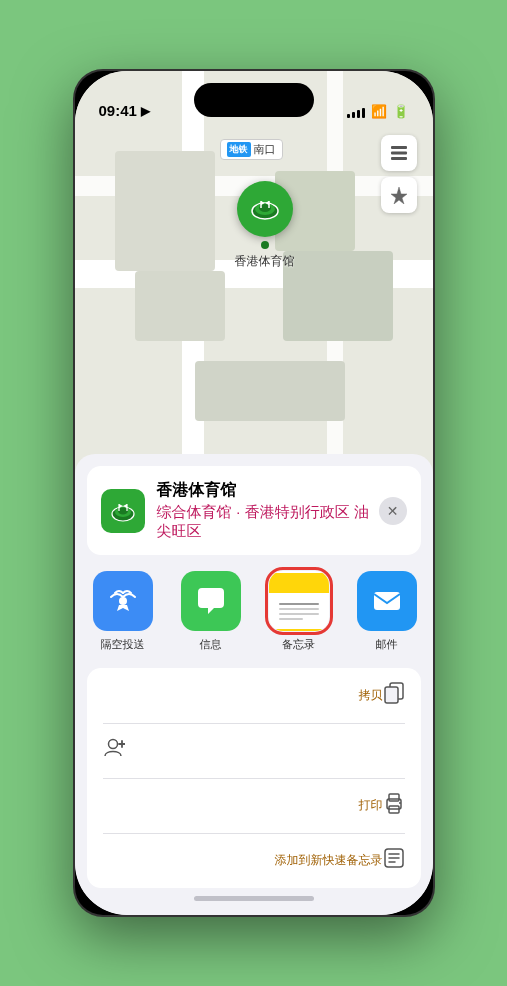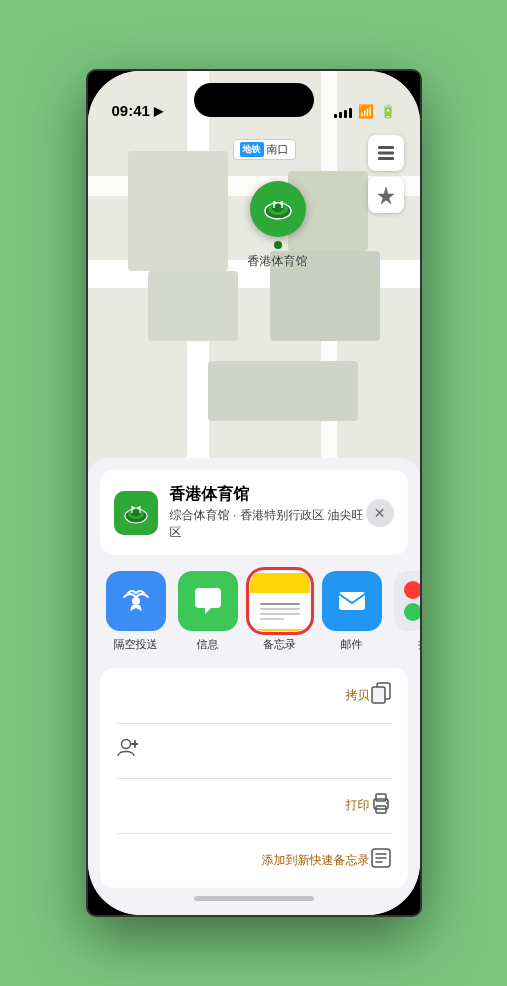--- a/index.html
+++ b/index.html
@@ -7,24 +7,24 @@
       width: 507px;
       height: 986px;
       background: #7bc67e;
       display: flex;
       align-items: center;
       justify-content: center;
       font-family: -apple-system, 'PingFang SC', 'Helvetica Neue', sans-serif;
     }
 
     .phone-frame {
-      width: 332px;
+      width: 358px;
       height: 844px;
       background: #000;
-      border-radius: 8px;
+      border-radius: 28px;
       position: relative;
       box-shadow: 0 0 0 2px #333, 0 20px 60px rgba(0,0,0,0.5);
       overflow: hidden;
     }
 
     .phone-screen {
       position: absolute;
       top: 0; left: 0; right: 0; bottom: 0;
       border-radius: 52px;
       overflow: hidden;
@@ -208,40 +208,40 @@
       background: #2ea836;
       border-radius: 10px;
       display: flex;
       align-items: center;
       justify-content: center;
       flex-shrink: 0;
       margin-right: 12px;
     }
     .venue-info { flex: 1; }
     .venue-name { font-size: 16px; font-weight: 700; color: #000; }
-    .venue-sub { font-size: 12px; color: #404040; margin-top: 2px; }
+    .venue-sub { font-size: 15px; color: #be185d; margin-top: 2px; }
     .close-btn {
       width: 28px;
       height: 28px;
       background: #e0e0e5;
       border-radius: 50%;
       display: flex;
       align-items: center;
       justify-content: center;
       font-size: 14px;
       color: #666;
       cursor: pointer;
       flex-shrink: 0;
     }
 
     
     .share-row {
       padding: 16px 12px 8px;
       display: flex;
-      gap: 0;
+      gap: 16px;
       overflow: hidden;
     }
     .share-item {
       display: flex;
       flex-direction: column;
       align-items: center;
       gap: 6px;
       min-width: 72px;
       flex: 1;
     }

